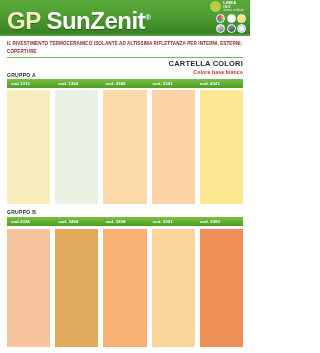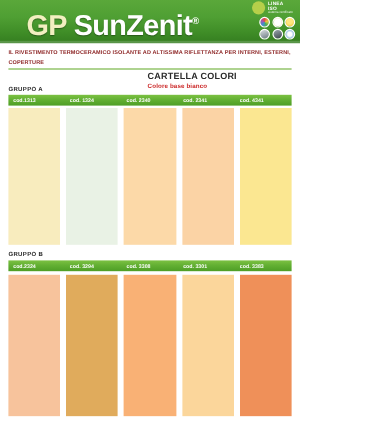--- a/index.html
+++ b/index.html
@@ -32,21 +32,20 @@
   }
   .logo {
     position: absolute;
     left: 7px;
     top: 4px;
     font-size: 24px;
     font-weight: bold;
     letter-spacing: -0.5px;
     line-height: 28px;
     white-space: nowrap;
-    margin-left: 15px;
   }
   .logo .gp {
     color: #f2efc0;
     text-shadow: 0 1px 1px rgba(0,0,0,0.35);
   }
   .logo .sun {
     color: #ffffff;
     text-shadow: 0 1px 1px rgba(0,0,0,0.35);
   }
   .logo .tm {
@@ -120,21 +119,21 @@
     width: 236px;
     height: 0.8px;
     background: #7ab648;
   }
 
   
   .cartella {
     position: absolute;
     right: 7px;
     top: 60px;
-    text-align: left;
+    text-align: right;
     width: 120px;
   }
   .cartella-title {
     font-size: 7.5px;
     font-weight: bold;
     color: #2b2b2b;
     letter-spacing: 0.2px;
     line-height: 1.1;
   }
   .cartella-sub {

